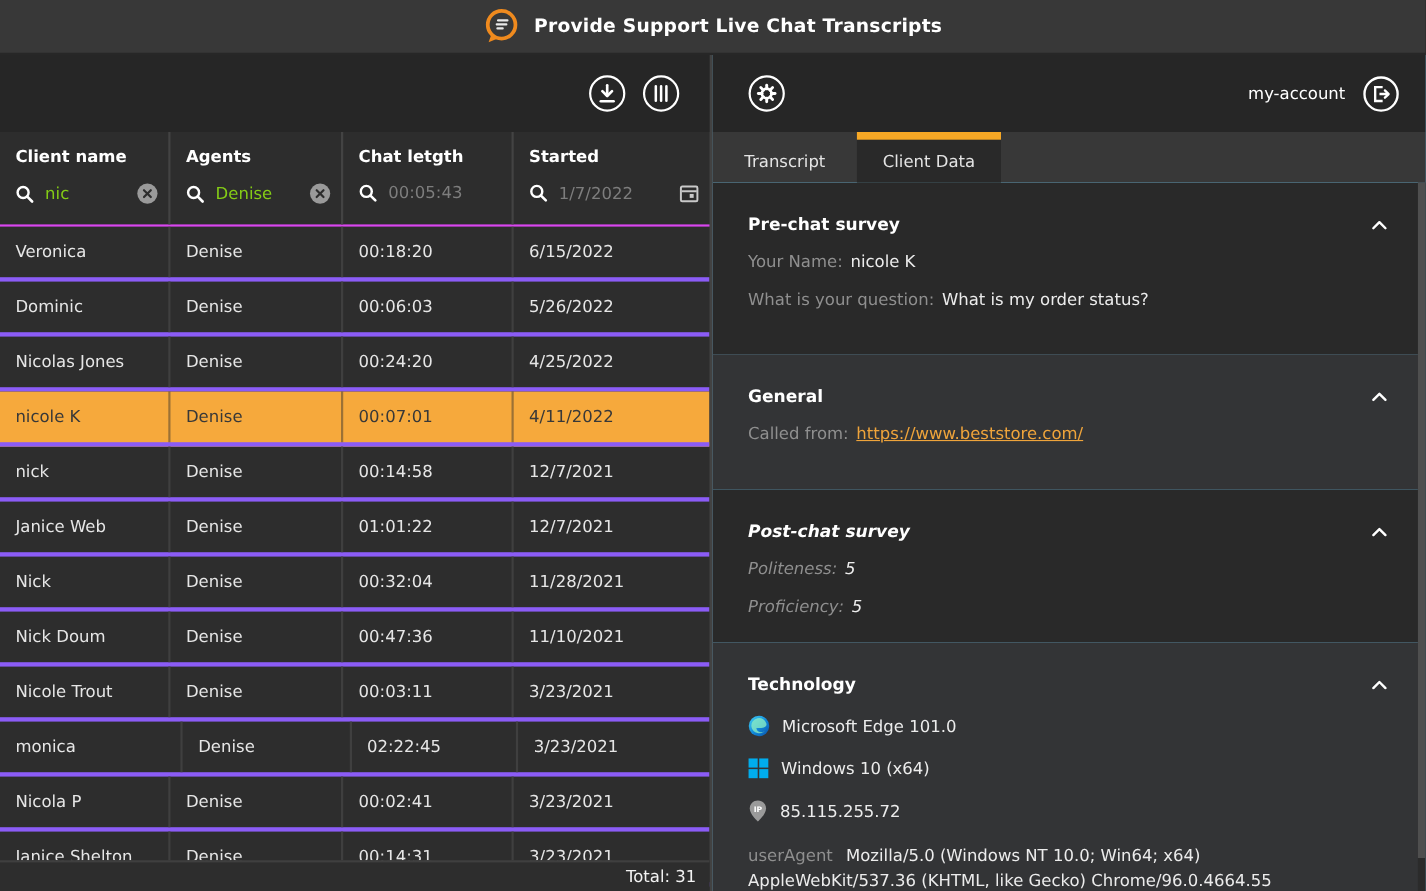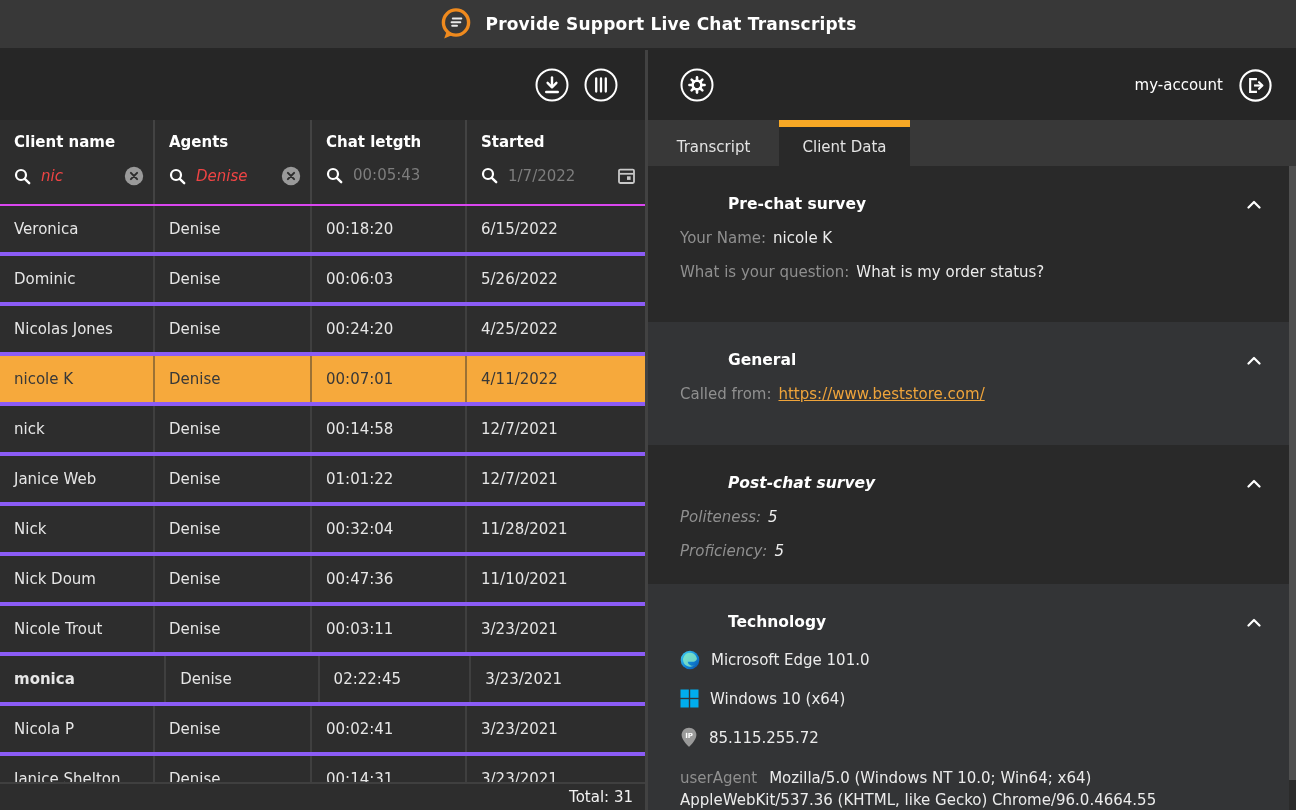--- a/index.html
+++ b/index.html
@@ -19,21 +19,21 @@
   .left-toolbar { justify-content:flex-end; padding-right:26px; gap:13px; }
   .icon-btn { background:none; border:none; padding:0; cursor:pointer; display:flex; align-items:center; justify-content:center; }
   .icon-plain { background:none; border:none; padding:0; cursor:pointer; display:flex; align-items:center; }
 
   .thead { height:86px; flex:none; display:flex; border-bottom:2px solid #d946ef; }
   .hcol { padding:13px 0 0 14px; border-right:2px solid #434343; }
   .hcol:last-child { border-right:none; }
   .h-label { font-weight:700; color:#fff; margin-bottom:15px; }
   .h-filter { display:flex; align-items:center; gap:10px; padding-right:9px; }
   .h-search { display:flex; flex:none; }
-  .ftext { color:#ef4444;font-style:italic; }
+  .ftext { color:#84cc16; }
   .fplaceholder { color:#7d7d7d; }
   .h-clear { margin-left:auto; }
 
   .tbody { flex:1; overflow:hidden; }
   .trow { height:50px; display:flex; border-bottom:4px solid #8b5cf6; }
   .tcell { height:100%; display:flex; align-items:center; padding-left:14px; border-right:2px solid #3f3f3f; color:#e6e6e6; }
   .tcell:last-child { border-right:none; }
   .trow.selected { background:#f6a93c; }
   .trow.selected .tcell { color:#383838; border-right-color:rgba(45,45,45,0.45); }
 
@@ -50,21 +50,21 @@
 
   .sections { flex:1; display:flex; flex-direction:column; min-height:0; overflow:hidden; }
   .section { padding:0 32px; overflow:hidden; }
   .section.dark { background:#292929; }
   .section.light { background:#333436; }
   .s1 { height:156px; flex:none; }
   .s2 { height:123px; flex:none; }
   .s3 { height:139px; flex:none;font-style:italic; }
   .s4 { flex:1; }
   .section-header { display:flex; align-items:center; justify-content:space-between; padding-top:29px; }
-  .section-title { font-weight:700; color:#fff; font-size:15.5px;margin-left:48px; }
+  .section-title { font-weight:700; color:#fff; font-size:15.5px; }
   .chev { background:none; border:none; padding:3px; cursor:pointer; display:flex; }
   .field { margin-top:16px; color:#8f8f8f; }
   .field .value { color:#ececec; margin-left:7px; }
   .field a.link { color:#efa43b; text-decoration:underline; margin-left:7px; cursor:pointer; }
   .tech-item { margin-top:19px; display:flex; align-items:center; gap:11px; color:#ececec; }
   .tech-item .tico { display:flex; flex:none; }
   .ua { margin-top:20px; line-height:1.45; padding-right:16px; color:#ececec; }
   .ua .flabel { color:#8f8f8f; margin-right:12px; }
 
   .vscroll-track { position:absolute; right:0; top:116px; bottom:0; width:7px; background:#2b2b2b; }
@@ -224,21 +224,21 @@
             <div class="tcell" style="width: 155px;">00:47:36</div>
             <div class="tcell" style="width: 178px;">11/10/2021</div>
           </div>
           <div class="trow">
             <div class="tcell" style="width: 155px;">Nicole Trout</div>
             <div class="tcell" style="width: 157px;">Denise</div>
             <div class="tcell" style="width: 155px;">00:03:11</div>
             <div class="tcell" style="width: 178px;">3/23/2021</div>
           </div>
           <div class="trow">
-            <div class="tcell" style="width: 170px; font-weight: bold;">monica</div>
+            <div class="tcell" style="width: 170px;">monica</div>
             <div class="tcell" style="width: 157px;">Denise</div>
             <div class="tcell" style="width: 155px;">02:22:45</div>
             <div class="tcell" style="width: 178px;">3/23/2021</div>
           </div>
           <div class="trow">
             <div class="tcell" style="width: 155px;">Nicola P</div>
             <div class="tcell" style="width: 157px;">Denise</div>
             <div class="tcell" style="width: 155px;">00:02:41</div>
             <div class="tcell" style="width: 178px;">3/23/2021</div>
           </div>

